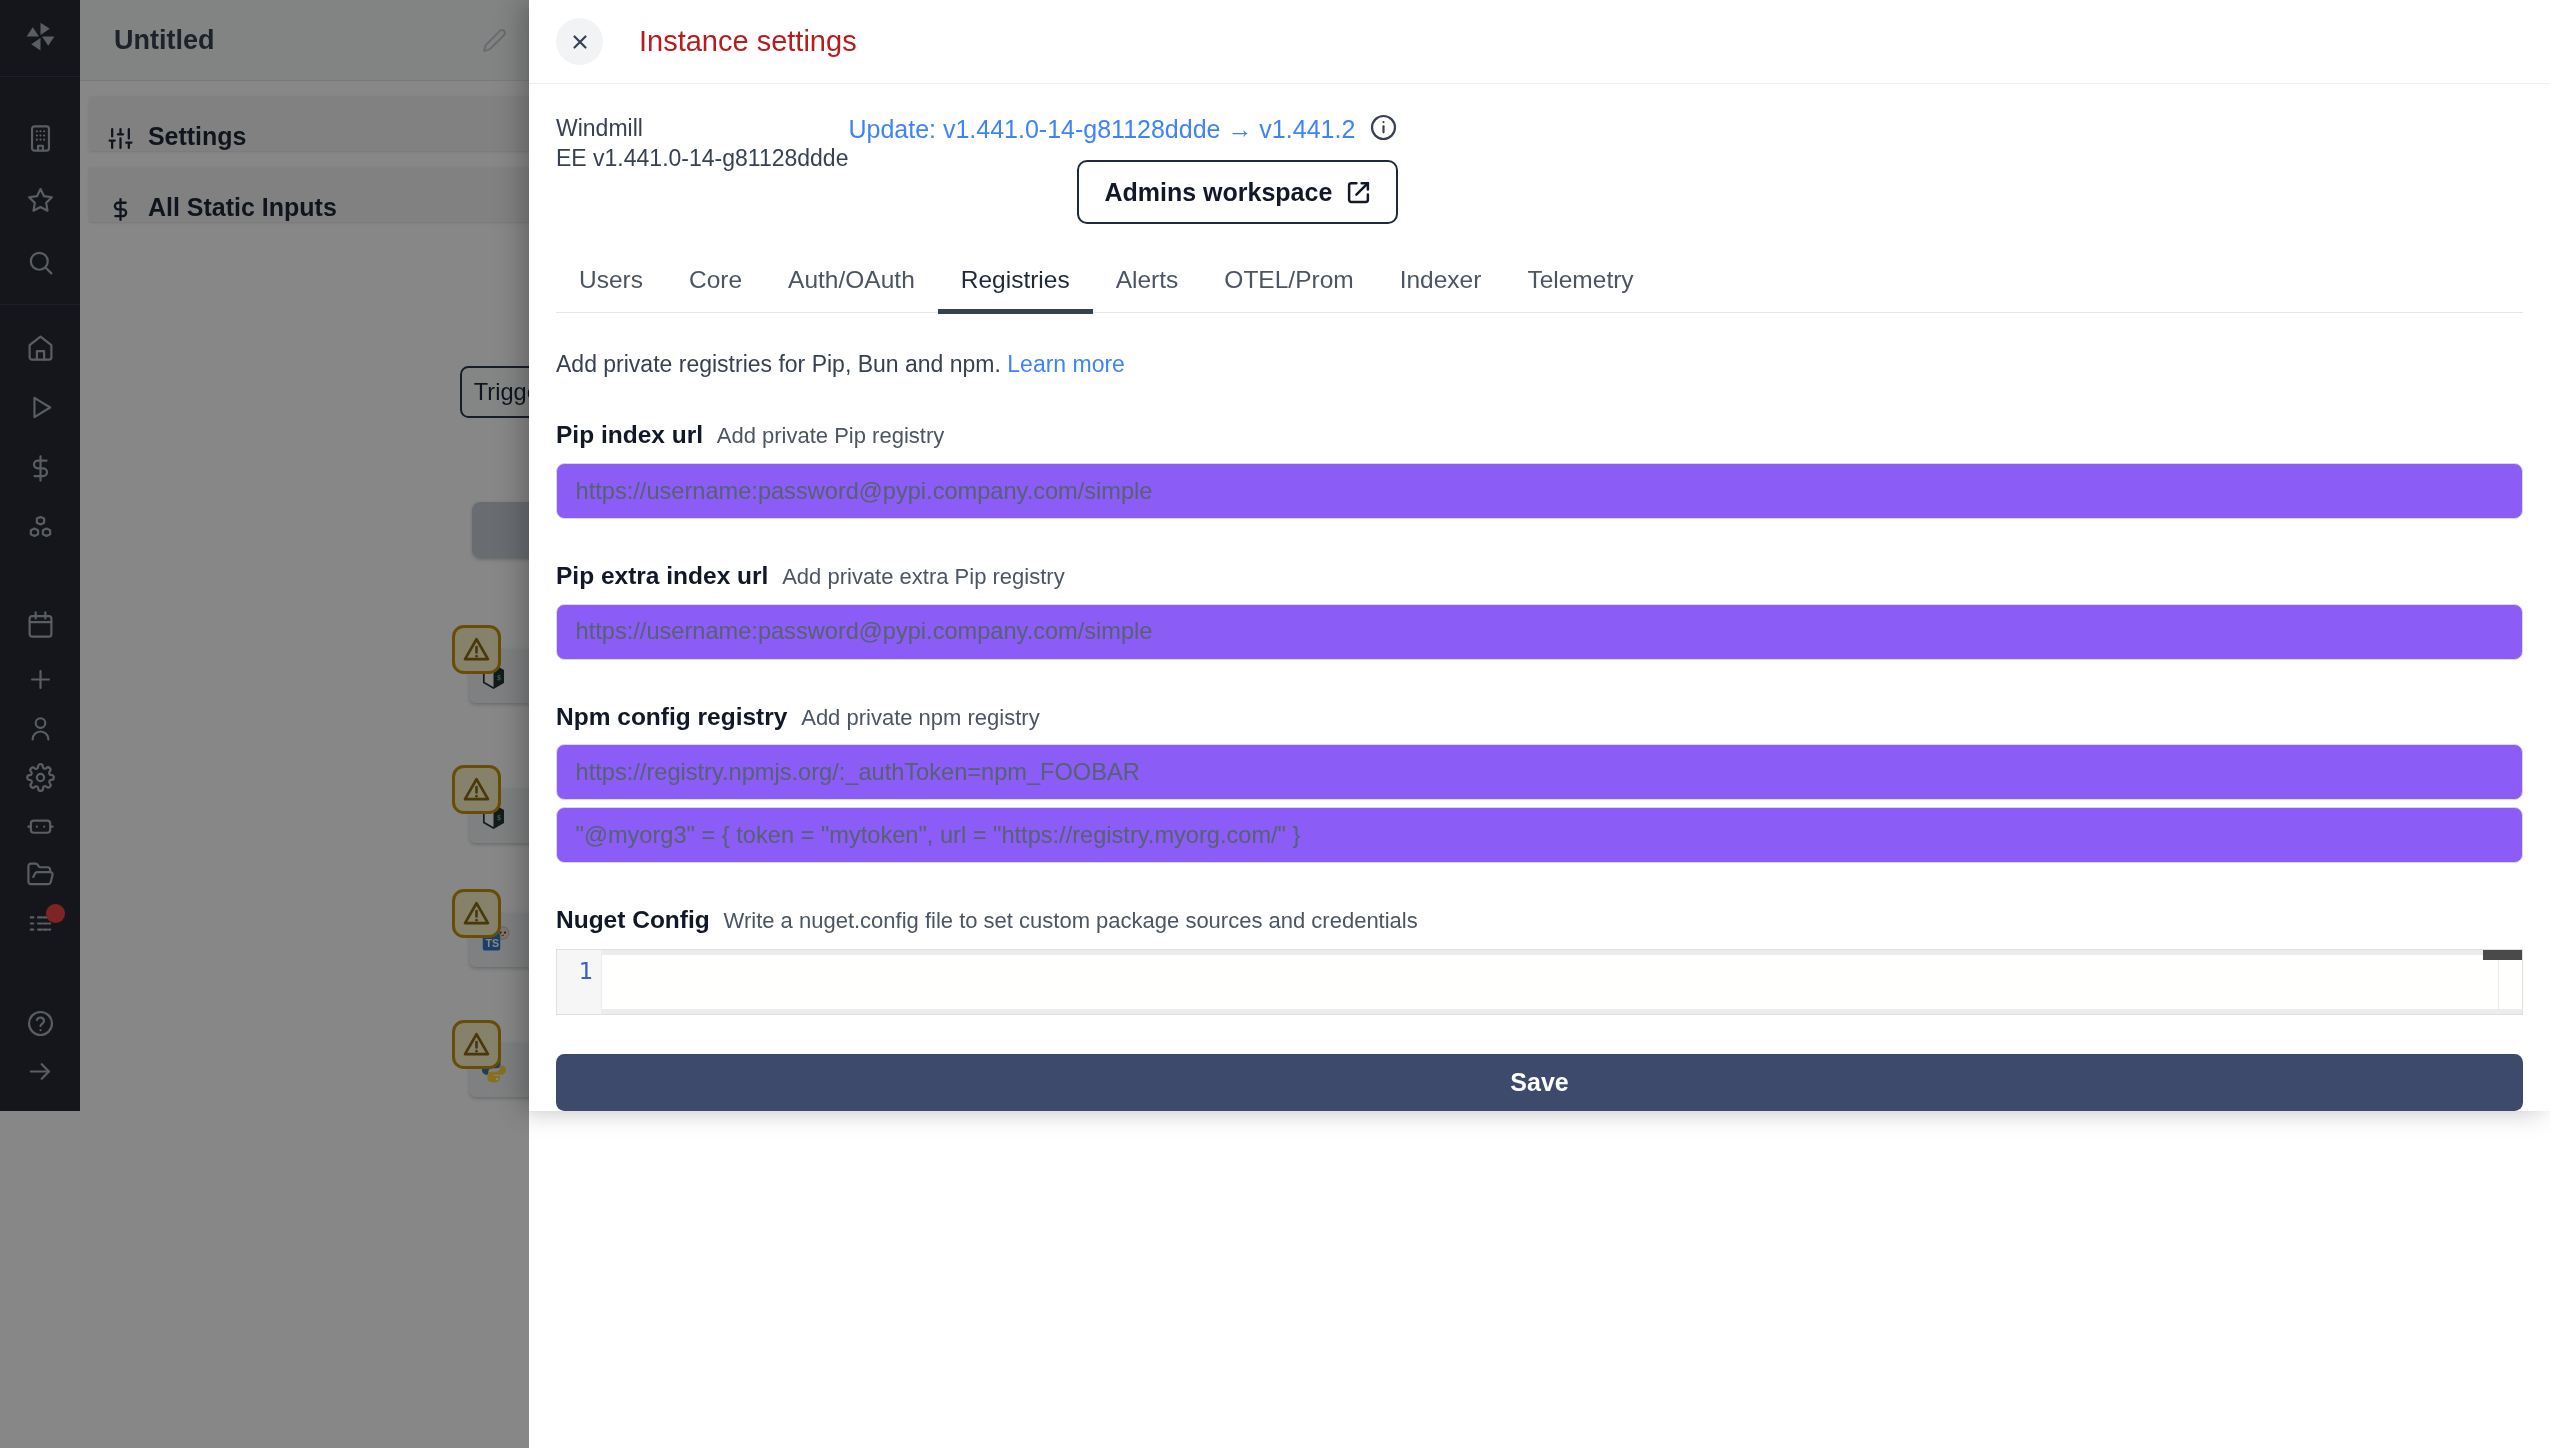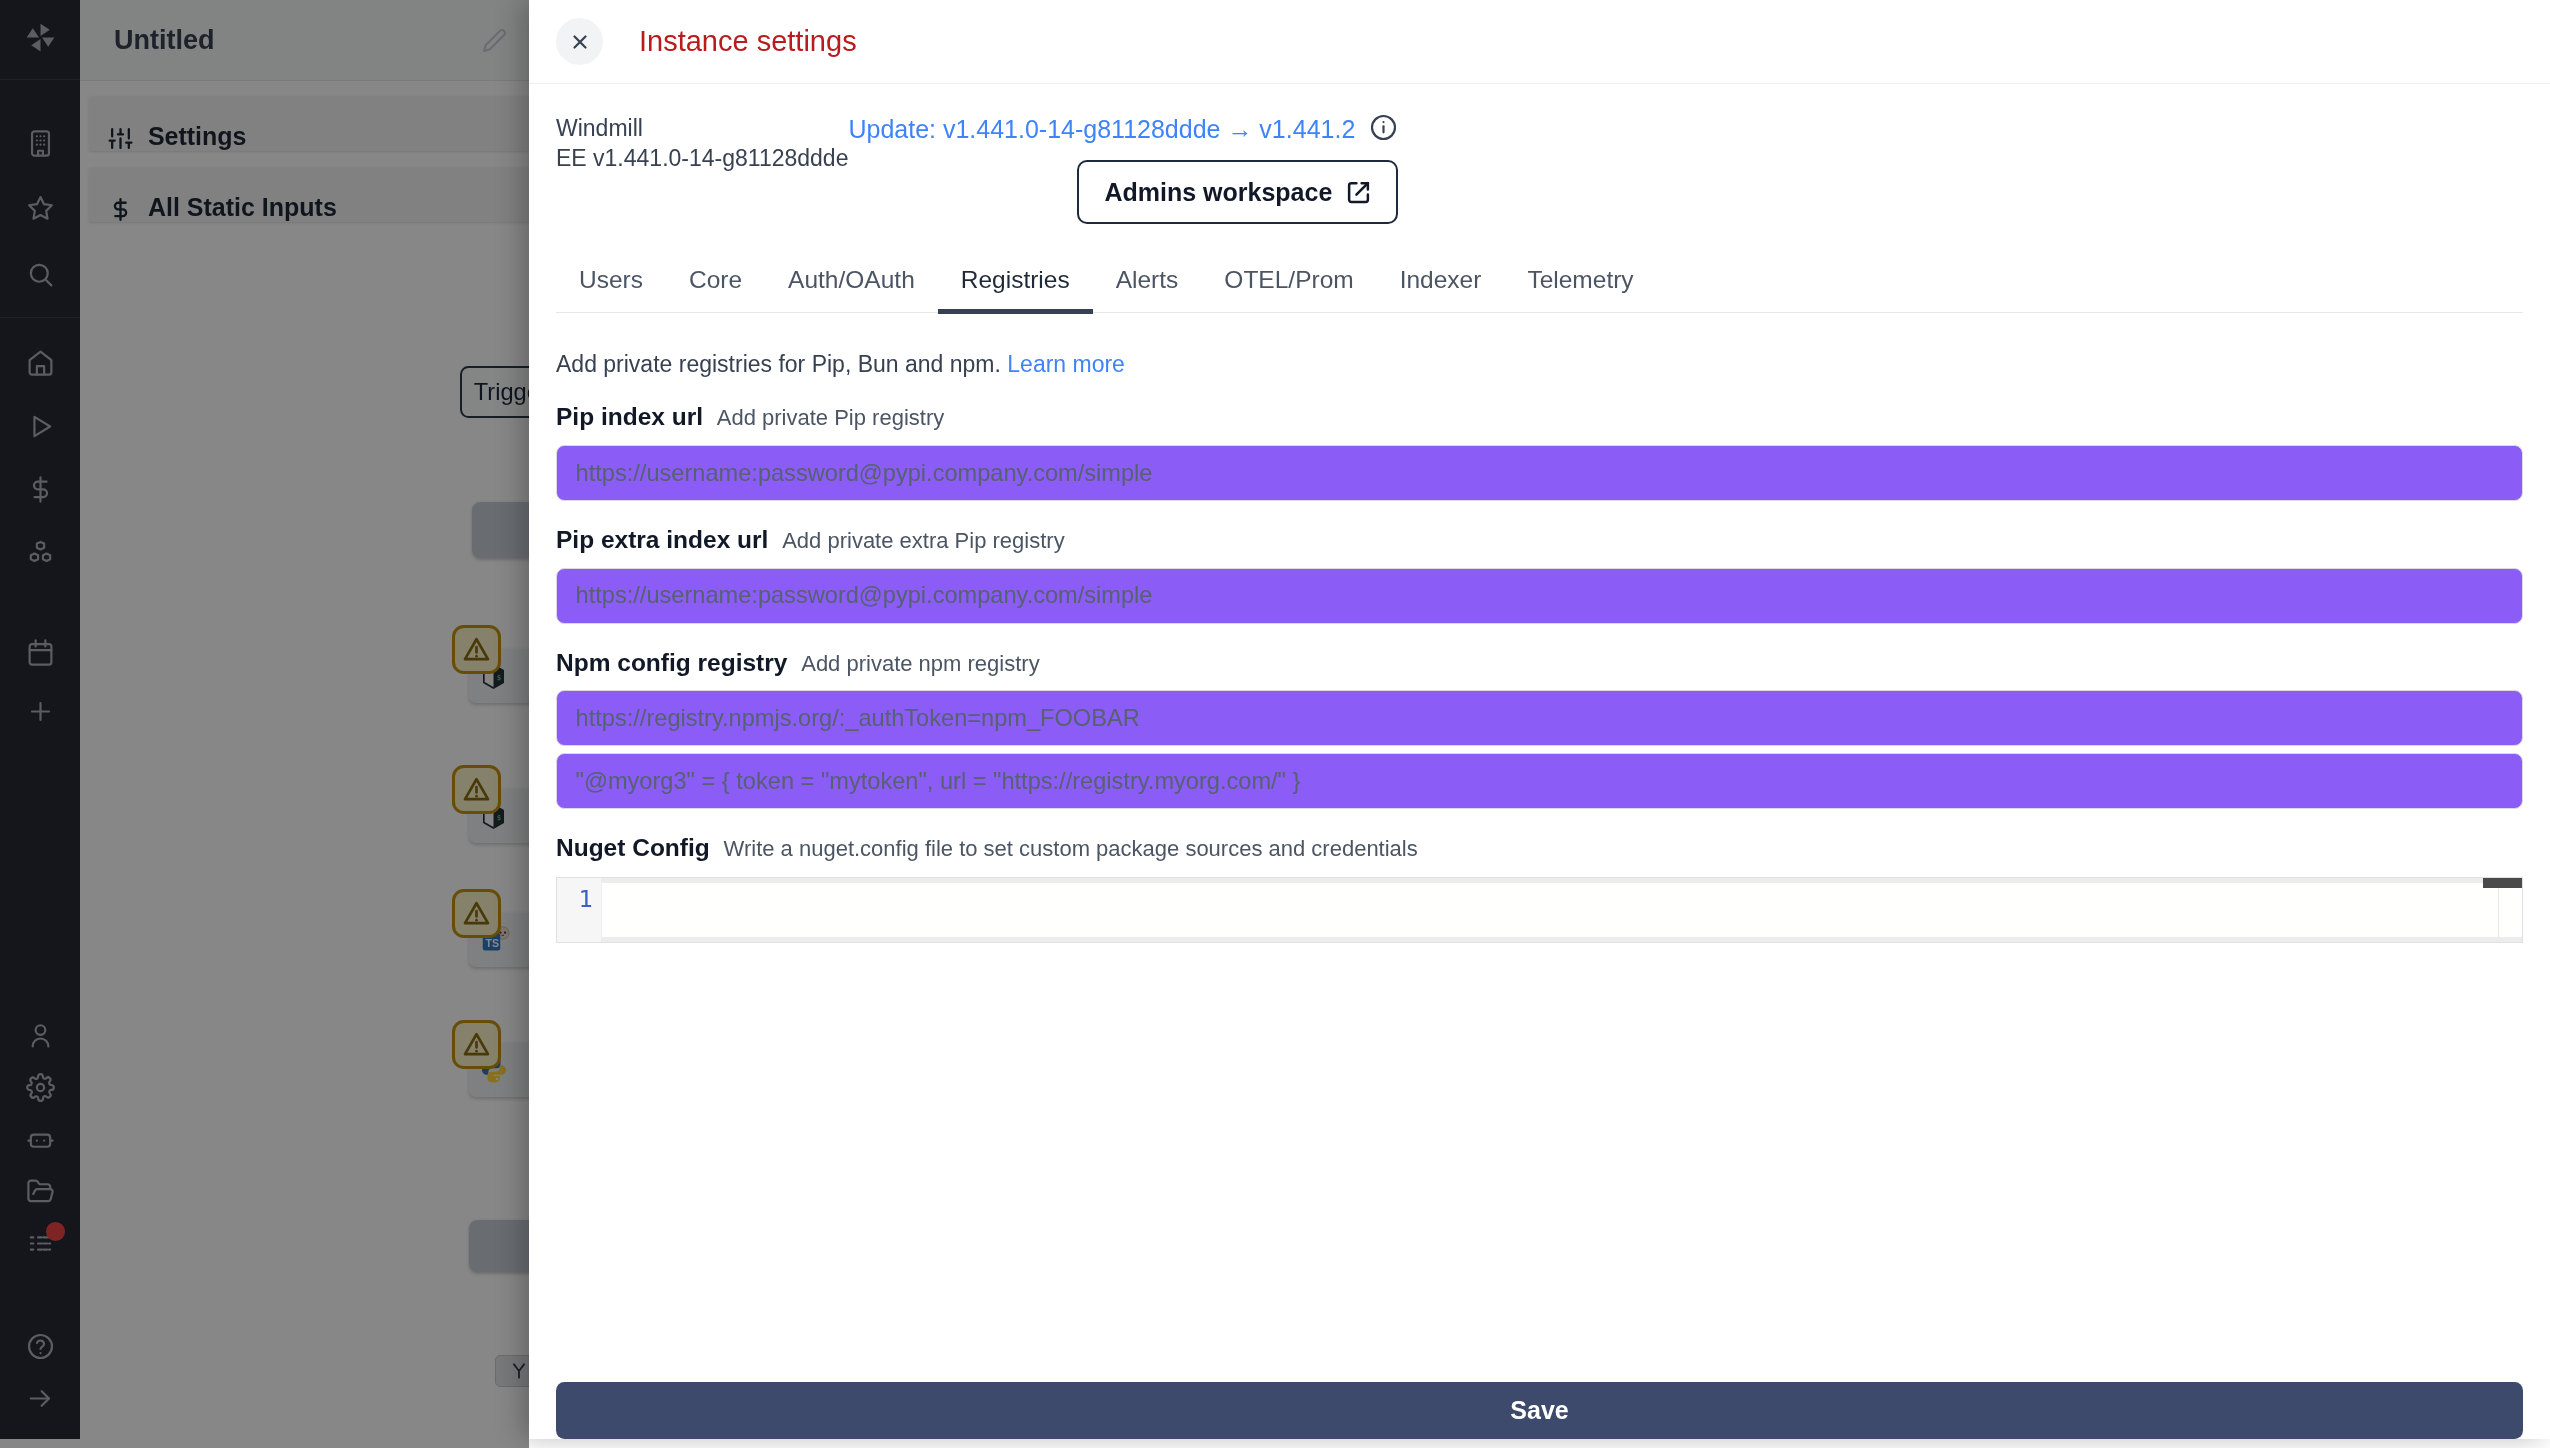--- a/index.html
+++ b/index.html
@@ -1,18 +1,18 @@
 <!DOCTYPE html>
 <html style="font-size:13.5px"><head>
 <meta charset="utf-8">
 <style>
   * { margin:0; padding:0; box-sizing:border-box; }
   html,body { width:2550px; height:1449px; overflow:hidden; background:#fff;
     font-family:"Liberation Sans", sans-serif; }
-  .app { display:flex; width:2550px; height:1439px; position:relative; }
+  .app { display:flex; width:2550px; height:1111px; position:relative; }
 
   
   .sidebar { width:80px; height:100%; background:#262b33; color:#aab0b8;
     display:flex; flex-direction:column; align-items:center; flex-shrink:0;
     position:relative; z-index:1; }
   .sb-btn { width:80px; height:52px; display:flex; align-items:center; justify-content:center;
     position:relative; cursor:pointer; }
   .sb-btn svg { width:29px; height:29px; stroke:#aab0b8; fill:none;
     stroke-width:1.8; stroke-linecap:round; stroke-linejoin:round; }
   .sb-logo { margin-top:11.8px; margin-bottom:11.8px; }
@@ -85,21 +85,21 @@
     stroke-linecap:round; stroke-linejoin:round; }
 
   .tabs { margin-top:42px; display:flex; border-bottom:1.7px solid #e5e7eb; flex-shrink:0; }
   .tab { padding:0 23px 15px 23px; font-size:24.5px; color:#4b5563; cursor:pointer;
     border-bottom:5px solid transparent; margin-bottom:-1.7px; white-space:nowrap; }
   .tab.active { color:#1f2937; font-weight:500; border-bottom-color:#374151; }
 
   .intro { margin-top:38px; font-size:23px; color:#374151; }
   .intro a { color:#3f83f8; text-decoration:none; cursor:pointer; }
 
-  .field-label { margin-top:22px; line-height:34px; }
+  .field-label { margin-top:40px; line-height:34px; }
   .field-label .lbl { font-size:24.5px; font-weight:700; color:#111827; }
   .field-label .hint { font-size:22px; color:#4b5563; margin-left:10px; }
   .txt-input { margin-top:6.7px; width:100%; height:56px; border:1.7px solid #d8dce1;
     border-radius:8.4px; background:#8b5cf6; font-size:23.6px; color:#1f2937; padding:0 18.6px;
     font-family:"Liberation Sans", sans-serif; outline:none; }
   .txt-input::placeholder { color:#566172; opacity:1; }
 
   .editor { margin-top:8.4px; height:66px; background:#ececec; border:0.8px solid #e0e0e0;
     display:flex; position:relative; }
   .editor .gutter { width:44px; background:#f6f6f6; display:flex; align-items:flex-start;

